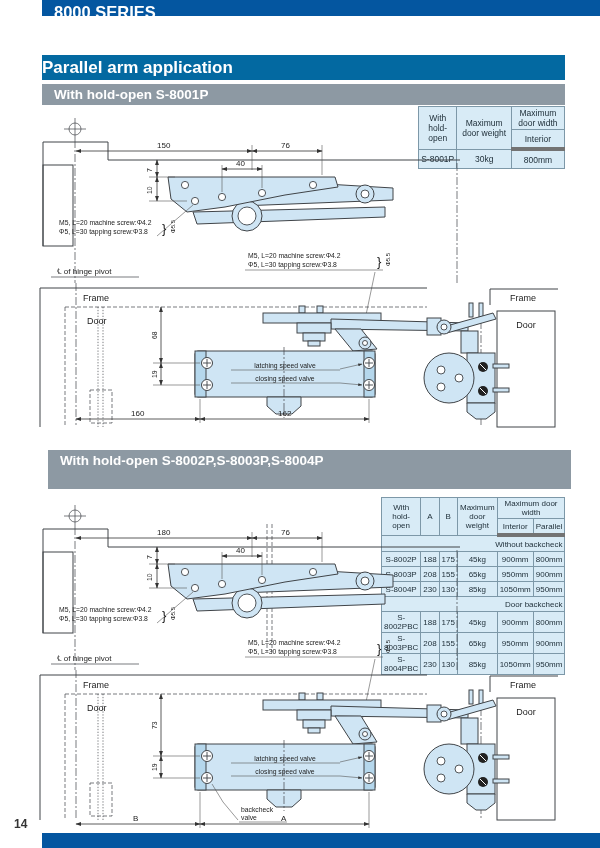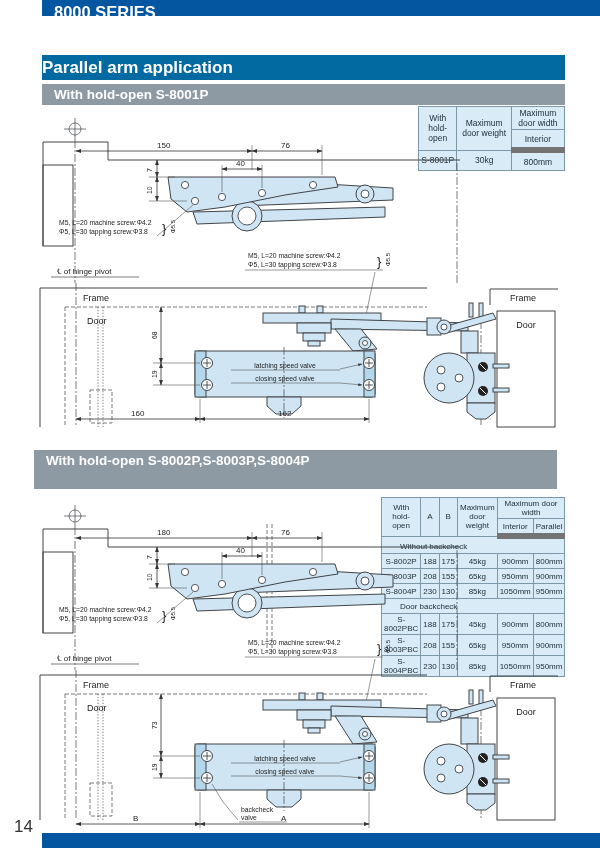--- a/index.html
+++ b/index.html
@@ -4,35 +4,35 @@
 <style>
   html,body{margin:0;padding:0;background:#e8e8e8;}
   .page{position:relative;width:600px;height:848px;background:#ffffff;overflow:hidden;
         font-family:"Liberation Sans",sans-serif;color:#222;}
   .bar-top{position:absolute;left:42px;right:0;top:0;height:16px;background:#0456a0;
            color:#fff;font-weight:bold;font-size:16.5px;line-height:24px;padding-left:12px;box-sizing:border-box;}
   .bar-section{position:absolute;left:42px;width:523px;top:55px;height:25px;background:#0369a1;
            color:#fff;font-weight:bold;font-size:17px;line-height:25px;padding-left:0;box-sizing:border-box;}
   .bar-gray1{position:absolute;left:42px;width:523px;top:84px;height:21px;background:#8d99a3;
            color:#fff;font-weight:bold;font-size:13.5px;line-height:21px;padding-left:12px;box-sizing:border-box;}
-  .bar-gray2{position:absolute;left:34px;width:523px;top:450px;height:39px;background:#8d99a3;
+  .bar-gray2{position:absolute;left:48px;width:523px;top:450px;height:39px;background:#8d99a3;
            color:#fff;font-weight:bold;font-size:13.5px;line-height:18px;padding-left:12px;padding-top:2px;box-sizing:border-box;}
   .bar-bottom{position:absolute;left:42px;right:0;top:833px;height:15px;background:#0456a0;}
-  .page-num{position:absolute;left:14px;top:817px;font-size:17px;color:#333;}
+  .page-num{position:absolute;left:14px;top:817px;font-size:12px;color:#333;font-weight:bold;}
 
   table.spec{border-collapse:collapse;background:#d8ebf6;position:absolute;}
   table.spec td{border:1px solid #7d98a8;text-align:center;vertical-align:middle;
                 padding:1px 2px;color:#1c2c36;}
   table.spec{border:1.4px solid #55646e;}
-  table.spec tr.hdr-bottom td{border-bottom:6px solid #737373;}
+  table.spec tr.hdr-bottom td{border-bottom:4px solid #737373;}
   .tbl1{left:418px;top:106px;width:147px;font-size:8.5px;}
   .tbl1 td{height:15px;}
   .tbl2{left:381px;top:497px;width:172px;font-size:8px;}
   .tbl2 td{height:12px;}
-  .tbl2 td.grp{text-align:left;padding-left:18px;}
+  .tbl2 td.grp{text-align:right;padding-left:4px;}
   .c-model{width:52px;} .c-a{width:19px;} .c-b{width:19px;} .c-w{width:33px;}
   .c-int{width:27px;} .c-ext{width:22px;}
 
   svg .ln{stroke:#404448;stroke-width:1;fill:none;}
   svg .thin{stroke:#404448;stroke-width:0.7;fill:none;}
   svg .fill{fill:#cfe5f4;stroke:#404448;stroke-width:1;}
   svg .fill2{fill:#b5d7ec;stroke:#404448;stroke-width:1;}
   svg .wfill{fill:#ffffff;stroke:#404448;stroke-width:0.9;}
   svg .dim{stroke:#333;stroke-width:0.8;fill:none;}
   svg .ext{stroke:#555;stroke-width:0.6;fill:none;}

